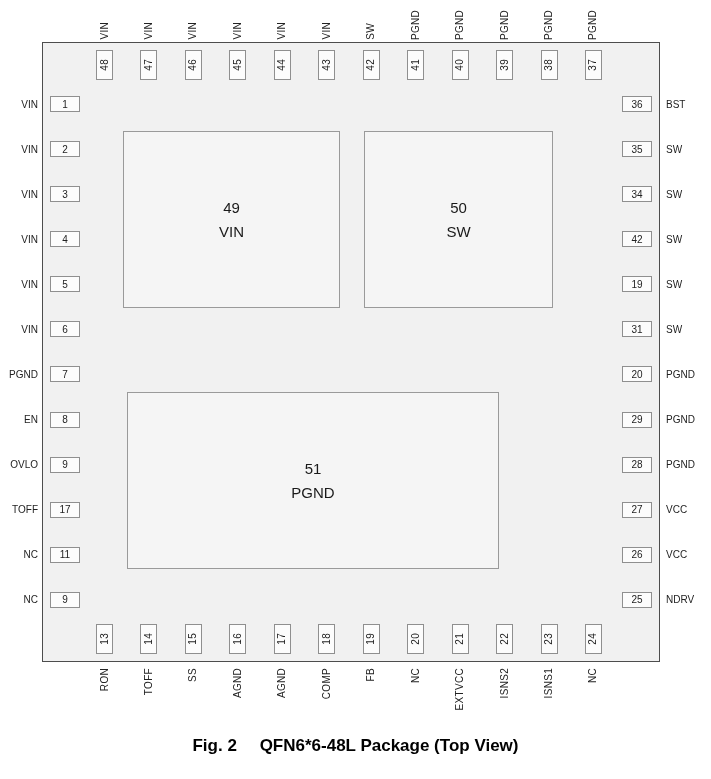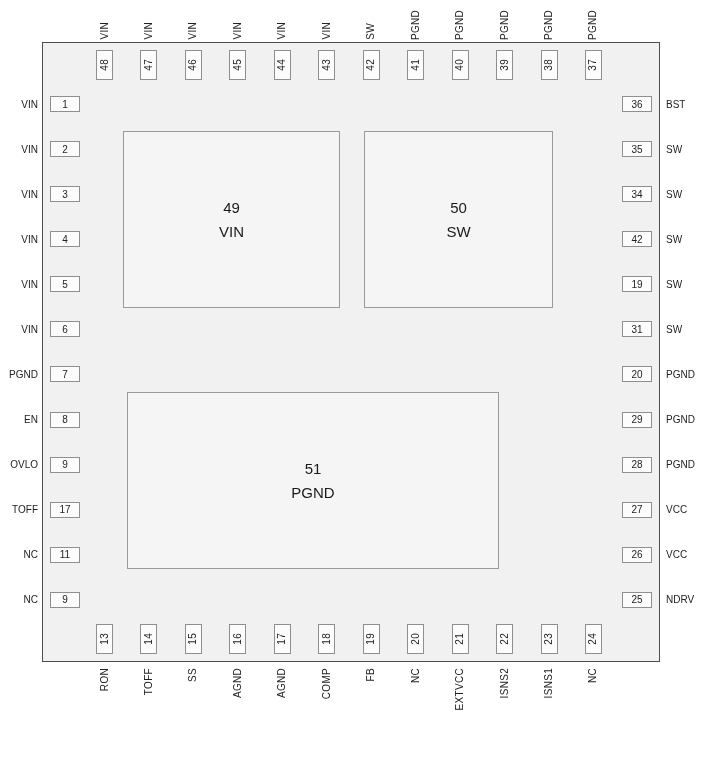--- a/index.html
+++ b/index.html
@@ -309,14 +309,18 @@
         <span class="vtext">ISNS2</span>
       </div>
     <div class="vslot top">
         <span class="vtext">ISNS1</span>
       </div>
     <div class="vslot top">
         <span class="vtext">NC</span>
       </div>
   </div>
 
+  <div class="caption">
+    <span>Fig. 2</span>
+    <span>QFN6*6-48L Package (Top View)</span>
+  </div>
 
 </div>
 
 </body></html>

